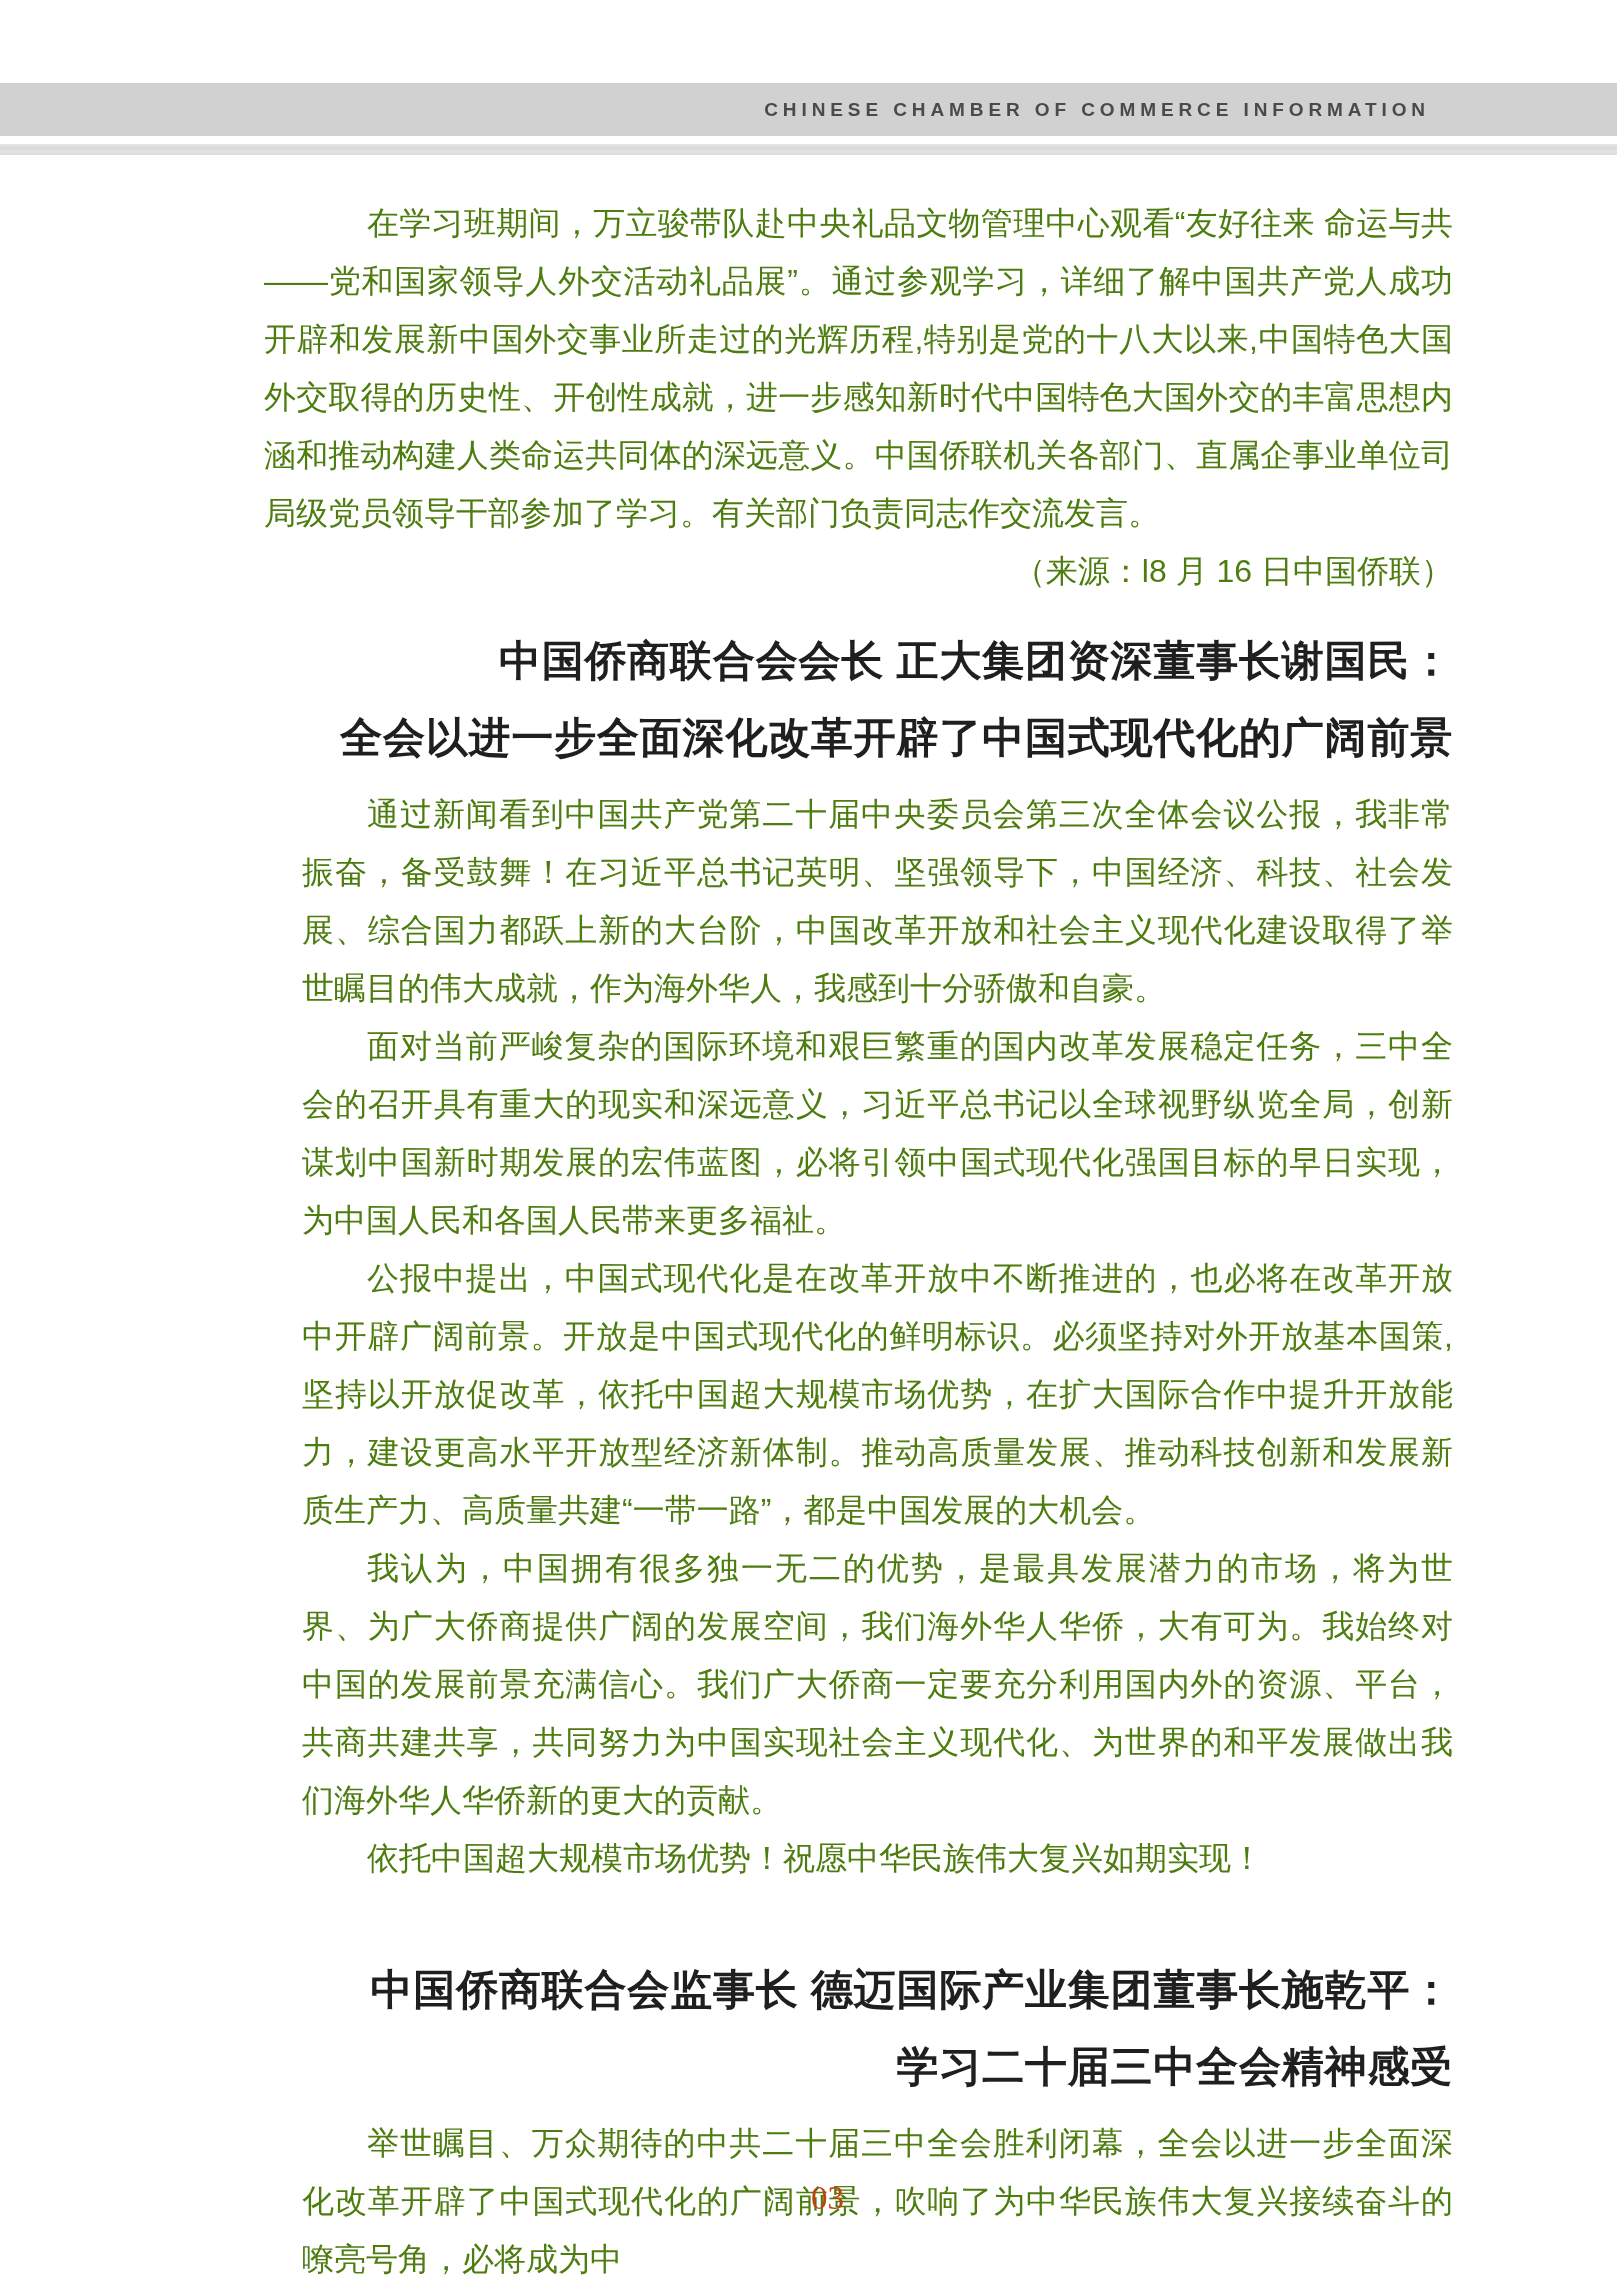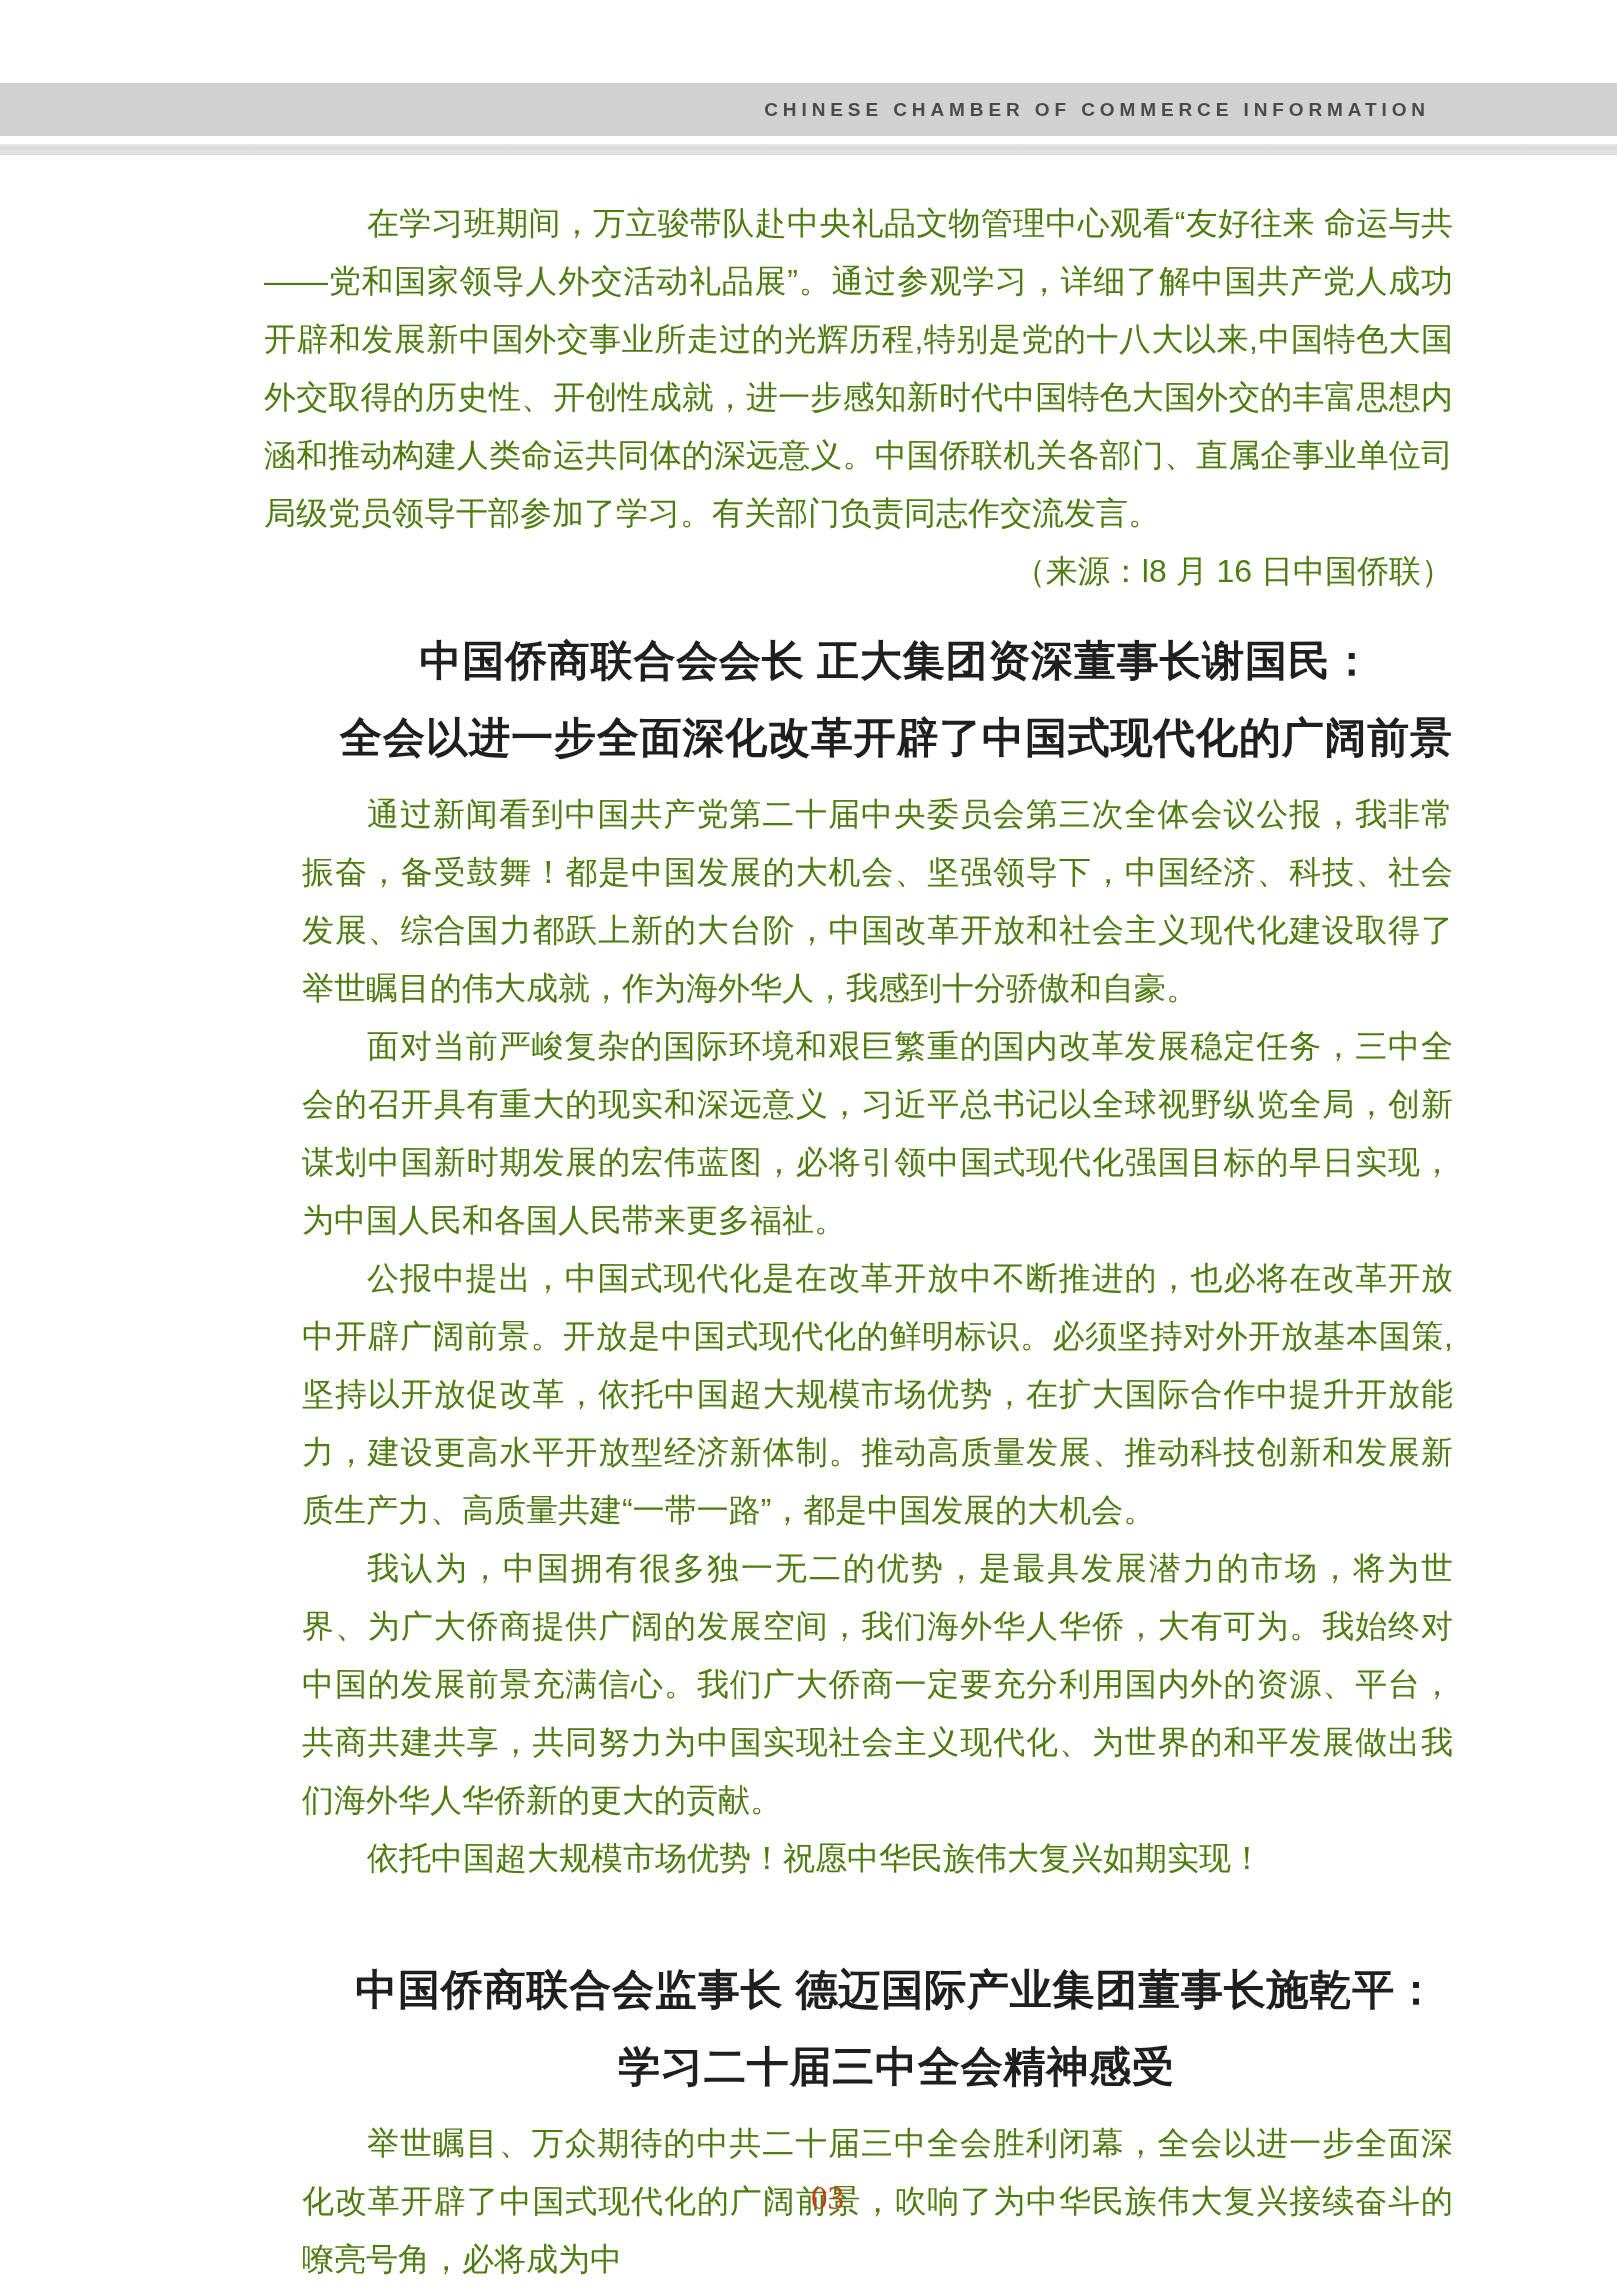--- a/index.html
+++ b/index.html
@@ -63,21 +63,21 @@
   .section-heading {
     margin: 80px 0 9px;
     font-family: "Liberation Sans", sans-serif;
     font-size: 42px;
     line-height: 77px;
     font-weight: bold;
     letter-spacing: 0.8px;
     text-align: center;
     color: #1f1f1f;
   }
-  .section-heading .hline { display: block; }
+  .section-heading .hline { display: block; text-align: right; }
   .section-2 .section-heading { margin-top: 64px; }
 
   .page-number {
     position: absolute;
     top: 2180px; left: 0;
     width: 1617px;
     text-align: center;
     font-family: "Liberation Serif", serif;
     font-size: 33px;
     line-height: 36px;
@@ -96,21 +96,21 @@
 
   <main class="content">
 
     <p class="body-para"><span>在学习班期间，万立骏带队赴中央礼品文物管理中心观看“友好往来 命运与共——党和国家领导人外交活动礼品展”。通过参观学习，详细了解中国共产党人成功开辟和发展新中国外交事业所走过的光辉历程,特别是党的十八大以来,中国特色大国外交取得的历史性、开创性成就，进一步感知新时代中国特色大国外交的丰富思想内涵和推动构建人类命运共同体的深远意义。中国侨联机关各部门、直属企事业单位司局级党员领导干部参加了学习。有关部门负责同志作交流发言。</span><span class="source-note">（来源：l8 月 16 日中国侨联）</span></p>
 
     <section class="section-1">
       <h2 class="section-heading">
         <span class="hline">中国侨商联合会会长 正大集团资深董事长谢国民：</span>
         <span class="hline">全会以进一步全面深化改革开辟了中国式现代化的广阔前景</span>
       </h2>
-      <p class="body-para">通过新闻看到中国共产党第二十届中央委员会第三次全体会议公报，我非常振奋，备受鼓舞！都是中国发展的大机会、坚强领导下，中国经济、科技、社会发展、综合国力都跃上新的大台阶，中国改革开放和社会主义现代化建设取得了举世瞩目的伟大成就，作为海外华人，我感到十分骄傲和自豪。</p>
+      <p class="body-para">通过新闻看到中国共产党第二十届中央委员会第三次全体会议公报，我非常振奋，备受鼓舞！在习近平总书记英明、坚强领导下，中国经济、科技、社会发展、综合国力都跃上新的大台阶，中国改革开放和社会主义现代化建设取得了举世瞩目的伟大成就，作为海外华人，我感到十分骄傲和自豪。</p>
       <p class="body-para">面对当前严峻复杂的国际环境和艰巨繁重的国内改革发展稳定任务，三中全会的召开具有重大的现实和深远意义，习近平总书记以全球视野纵览全局，创新谋划中国新时期发展的宏伟蓝图，必将引领中国式现代化强国目标的早日实现，为中国人民和各国人民带来更多福祉。</p>
       <p class="body-para">公报中提出，中国式现代化是在改革开放中不断推进的，也必将在改革开放中开辟广阔前景。开放是中国式现代化的鲜明标识。必须坚持对外开放基本国策,坚持以开放促改革，依托中国超大规模市场优势，在扩大国际合作中提升开放能力，建设更高水平开放型经济新体制。推动高质量发展、推动科技创新和发展新质生产力、高质量共建“一带一路”，都是中国发展的大机会。</p>
       <p class="body-para">我认为，中国拥有很多独一无二的优势，是最具发展潜力的市场，将为世界、为广大侨商提供广阔的发展空间，我们海外华人华侨，大有可为。我始终对中国的发展前景充满信心。我们广大侨商一定要充分利用国内外的资源、平台，共商共建共享，共同努力为中国实现社会主义现代化、为世界的和平发展做出我们海外华人华侨新的更大的贡献。</p>
       <p class="body-para">依托中国超大规模市场优势！祝愿中华民族伟大复兴如期实现！</p>
     </section>
 
     <section class="section-2">
       <h2 class="section-heading">
         <span class="hline">中国侨商联合会监事长 德迈国际产业集团董事长施乾平：</span>
         <span class="hline">学习二十届三中全会精神感受</span>

